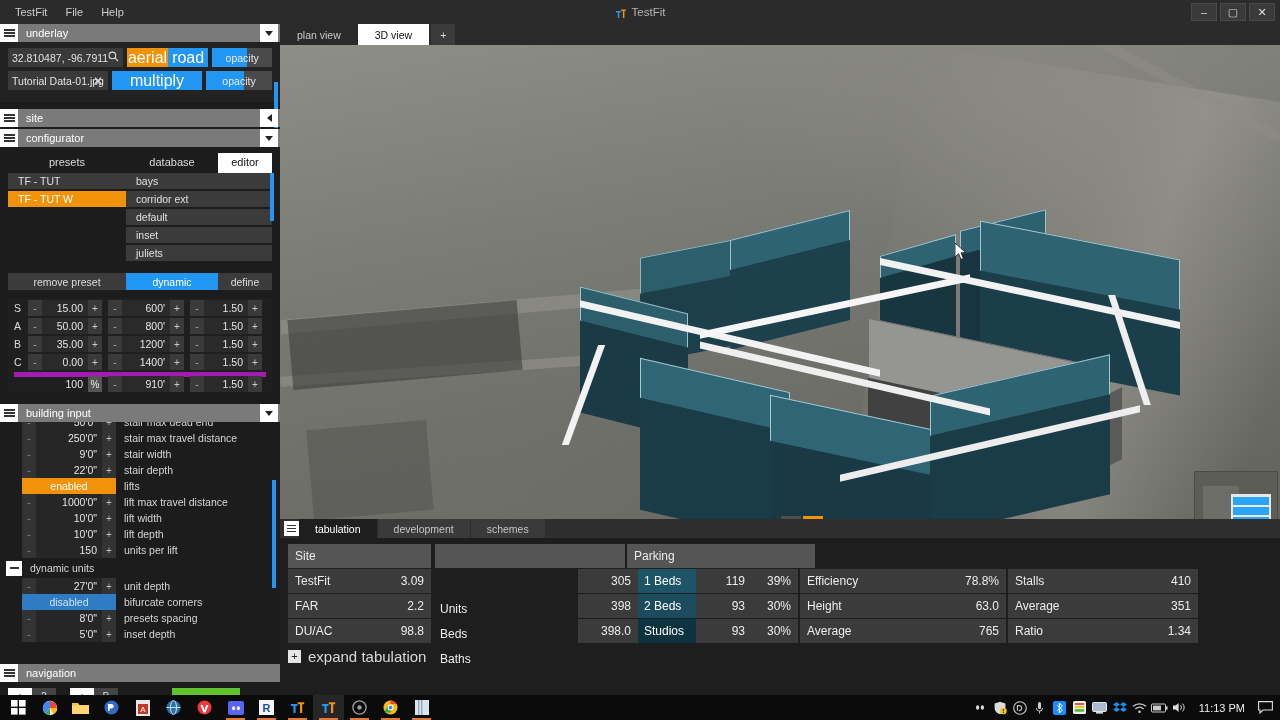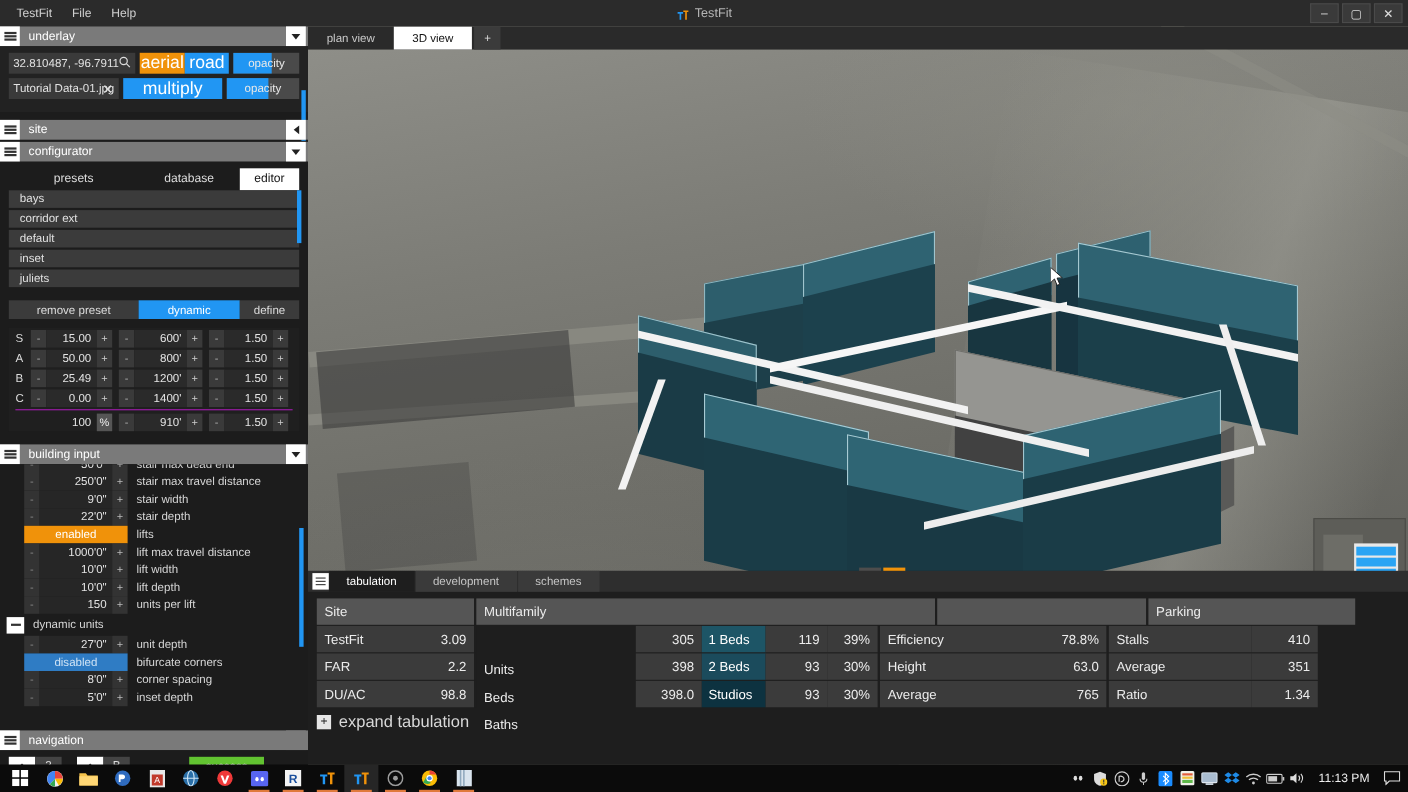--- a/index.html
+++ b/index.html
@@ -125,21 +125,21 @@
   .gh-1 { width:76px; text-align:center; }
   .gh-2 { width:80px; text-align:center; }
   .gh-3 { width:76px; text-align:center; }
   .grid-row { display:flex; align-items:center; height:16px; margin-bottom:2px; }
   .rl { width:14px; font-size:10.5px; color:#ddd; }
   .mn { width:14px; height:16px; background:#3a3a3a; color:#aaa; display:flex; align-items:center; justify-content:center; font-size:10px; }
   .val { height:16px; background:#2a2a2a; color:#e4e4e4; display:flex; align-items:center; justify-content:flex-end; padding-right:5px; font-size:10.5px; }
   .pl { width:14px; height:16px; background:#3a3a3a; color:#ccc; display:flex; align-items:center; justify-content:center; font-size:10px; }
   .gap { width:6px; }
   .v1 { width:46px; } .v2 { width:48px; } .v3 { width:44px; }
-  .grid-total { display:flex; align-items:flex-start; height:16px; border-top:1px solid #a21caf; padding-top:3px; }
+  .grid-total { display:flex; align-items:center; height:16px; border-top:5px solid #a21caf; padding-top:3px; }
   .pct { width:14px; height:16px; background:#555; color:#eee; display:flex; align-items:center; justify-content:center; font-size:10px; }
 
   
   .bi-body { background:#1c1c1c; position:relative; height:238px; overflow:hidden; }
   .bi-row { display:flex; align-items:center; height:16px; }
   .bi-mn { width:14px; height:16px; background:#333; color:#888; display:flex; align-items:center; justify-content:center; font-size:10px; }
   .bi-val { width:66px; height:16px; background:#262626; color:#e4e4e4; display:flex; align-items:center; justify-content:flex-end; padding-right:5px; font-size:10.5px; }
   .bi-pl { width:14px; height:16px; background:#333; color:#bbb; display:flex; align-items:center; justify-content:center; font-size:10px; }
   .bi-lbl { padding-left:8px; font-size:10.5px; color:#d5d5d5; }
   .bi-toggle { width:94px; height:16px; display:flex; align-items:center; justify-content:center; font-size:10.5px; color:#fff; }
@@ -363,20 +363,24 @@
     </div>
     <div class="cfg-body">
       <div class="cfg-headrow">
         <div class="hl">presets</div>
         <div class="hr">
           <div class="hr-db">database</div>
           <div class="hr-ed">editor</div>
         </div>
       </div>
       <div class="cfg-top">
+        <div class="cfg-col-left">
+          <div class="preset-item">TF - TUT</div>
+          <div class="preset-item sel">TF - TUT W</div>
+        </div>
         <div class="cfg-col-right">
           <div class="db-list">
             <div class="db-item">bays</div>
             <div class="db-item">corridor ext</div>
             <div class="db-item">default</div>
             <div class="db-item">inset</div>
             <div class="db-item">juliets</div>
             <div class="db-scroll"></div>
           </div>
         </div>
@@ -415,21 +419,21 @@
           <div class="pl">+</div>
           <div class="gap"></div>
           <div class="mn">-</div>
           <div class="val v3">1.50</div>
           <div class="pl">+</div>
         </div>
 
         <div class="grid-row">
           <div class="rl">B</div>
           <div class="mn">-</div>
-          <div class="val v1">25.49</div>
+          <div class="val v1">35.00</div>
           <div class="pl">+</div>
           <div class="gap"></div>
           <div class="mn">-</div>
           <div class="val v2">1200'</div>
           <div class="pl">+</div>
           <div class="gap"></div>
           <div class="mn">-</div>
           <div class="val v3">1.50</div>
           <div class="pl">+</div>
         </div>
@@ -544,21 +548,21 @@
           <div class="bi-lbl">unit depth</div>
         </div>
         <div class="bi-row bi-indent">
           <div class="bi-toggle off">disabled</div>
           <div class="bi-lbl">bifurcate corners</div>
         </div>
         <div class="bi-row bi-indent">
           <div class="bi-mn">-</div>
           <div class="bi-val">8'0"</div>
           <div class="bi-pl">+</div>
-          <div class="bi-lbl">corner spacing</div>
+          <div class="bi-lbl">presets spacing</div>
         </div>
         <div class="bi-row bi-indent">
           <div class="bi-mn">-</div>
           <div class="bi-val">5'0"</div>
           <div class="bi-pl">+</div>
           <div class="bi-lbl">inset depth</div>
         </div>
       </div>
       <div class="bi-scroll"></div>
     </div>
@@ -711,23 +715,20 @@
       <div class="dk-tab inactive">development</div>
       <div class="dk-tab inactive">schemes</div>
     </div>
 
     <div class="tab-table">
       <div class="tt-row">
         <div class="tt-cell hdr c-site">
             <span class="tt-lbl">Site</span>
           </div>
         <div class="sp"></div>
-        <div class="tt-cell hdr" style="width:417px;">
-            <span class="tt-lbl">Multifamily</span>
-          </div>
         <div class="sp"></div>
         <div class="tt-cell hdr" style="width:190px;"></div>
         <div class="sp"></div>
         <div class="tt-cell hdr" style="width:188px;">
             <span class="tt-lbl">Parking</span>
           </div>
       </div>
 
       <div class="tt-row">
         <div class="tt-cell c-site">

